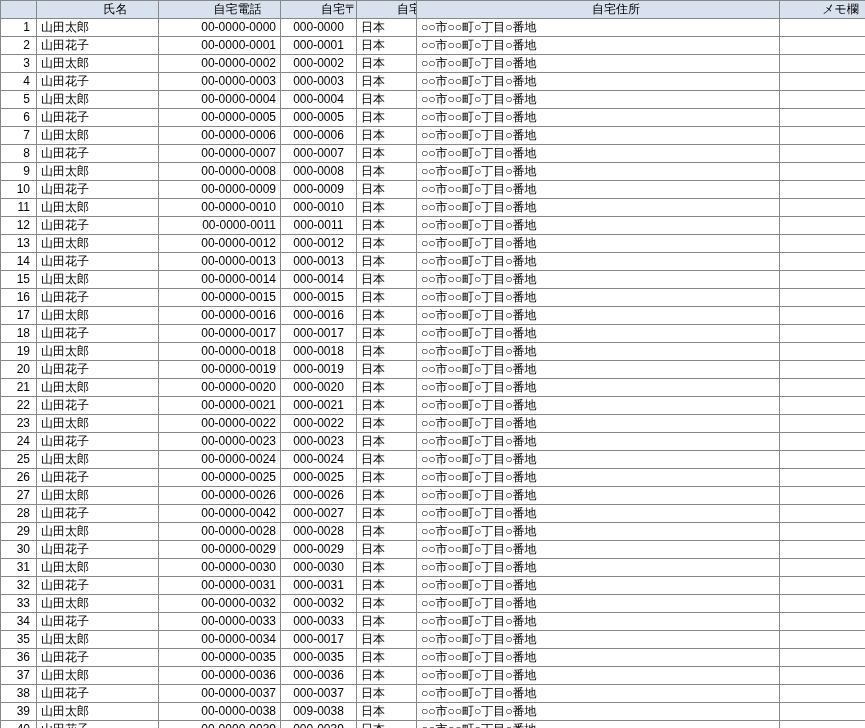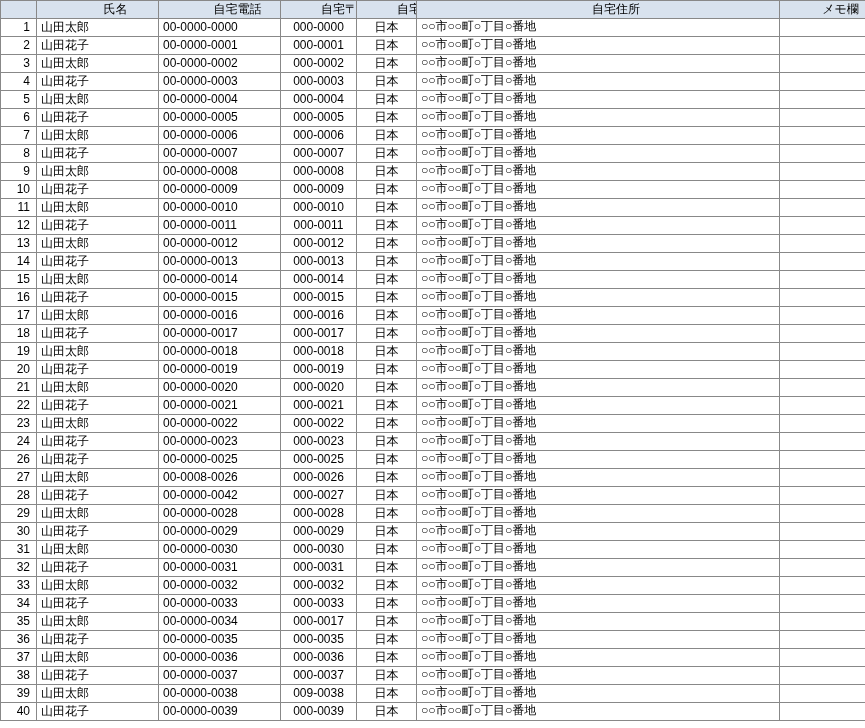--- a/index.html
+++ b/index.html
@@ -26,24 +26,24 @@
     text-overflow: clip;
   }
   th {
     background: #d8e2ee;
     font-weight: normal;
     text-align: center;
     padding-left: 40px;
   }
   td.no { text-align: right; padding-right: 6px; }
   td.name { text-align: left; }
-  td.phone { text-align: left; }
+  td.phone { text-align: right; }
   td.zip { text-align: center; }
-  td.pref { text-align: center; }
-  td.addr { text-align: left; font-family: Liberation Mono, monospace; }
+  td.pref { }
+  td.addr { text-align: left; }
   td.memo { text-align: left; }
   col.c-no { width: 36px; }
   col.c-name { width: 122px; }
   col.c-phone { width: 122px; }
   col.c-zip { width: 76px; }
   col.c-pref { width: 60px; }
   col.c-addr { width: 363px; }
   col.c-memo { width: 86px; }
 </style>
 </head>
@@ -281,32 +281,41 @@
       <tr>
         <td class="no">24</td>
         <td class="name">山田花子</td>
         <td class="phone">00-0000-0023</td>
         <td class="zip">000-0023</td>
         <td class="pref">日本</td>
         <td class="addr">○○市○○町○丁目○番地</td>
         <td class="memo"></td>
       </tr>
       <tr>
+        <td class="no">25</td>
+        <td class="name">山田太郎</td>
+        <td class="phone">00-0000-0024</td>
+        <td class="zip">000-0024</td>
+        <td class="pref">日本</td>
+        <td class="addr">○○市○○町○丁目○番地</td>
+        <td class="memo"></td>
+      </tr>
+      <tr>
         <td class="no">26</td>
         <td class="name">山田花子</td>
         <td class="phone">00-0000-0025</td>
         <td class="zip">000-0025</td>
         <td class="pref">日本</td>
         <td class="addr">○○市○○町○丁目○番地</td>
         <td class="memo"></td>
       </tr>
       <tr>
         <td class="no">27</td>
         <td class="name">山田太郎</td>
-        <td class="phone">00-0008-0026</td>
+        <td class="phone">00-0000-0026</td>
         <td class="zip">000-0026</td>
         <td class="pref">日本</td>
         <td class="addr">○○市○○町○丁目○番地</td>
         <td class="memo"></td>
       </tr>
       <tr>
         <td class="no">28</td>
         <td class="name">山田花子</td>
         <td class="phone">00-0000-0042</td>
         <td class="zip">000-0027</td>

